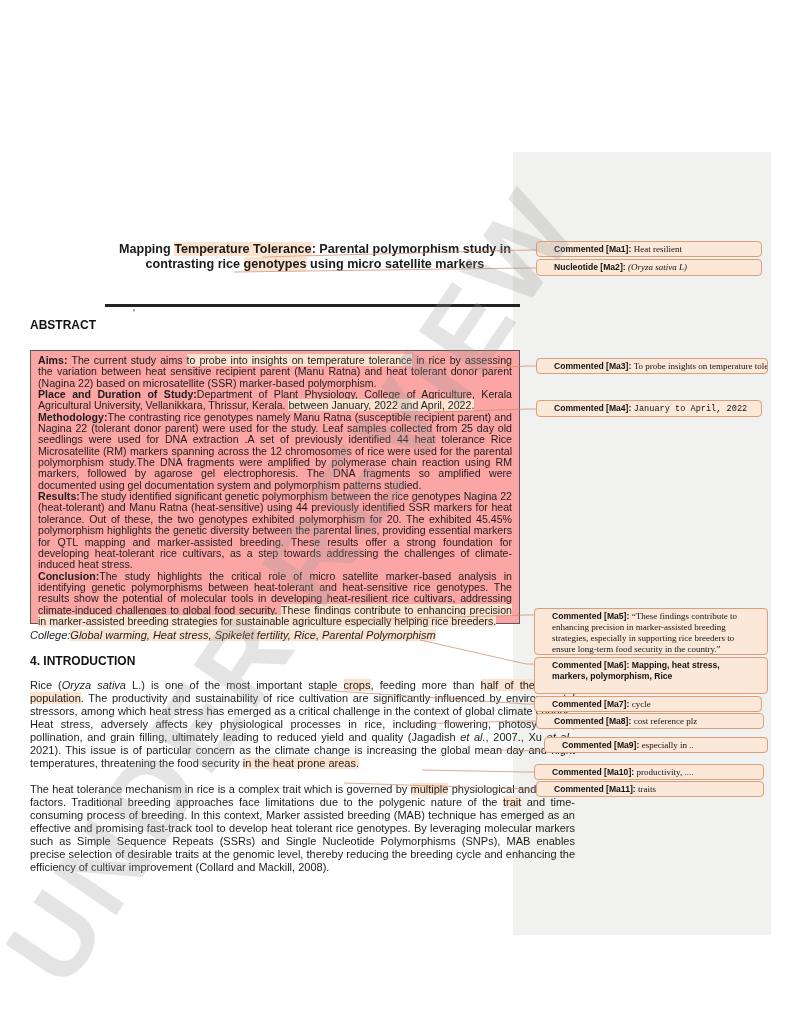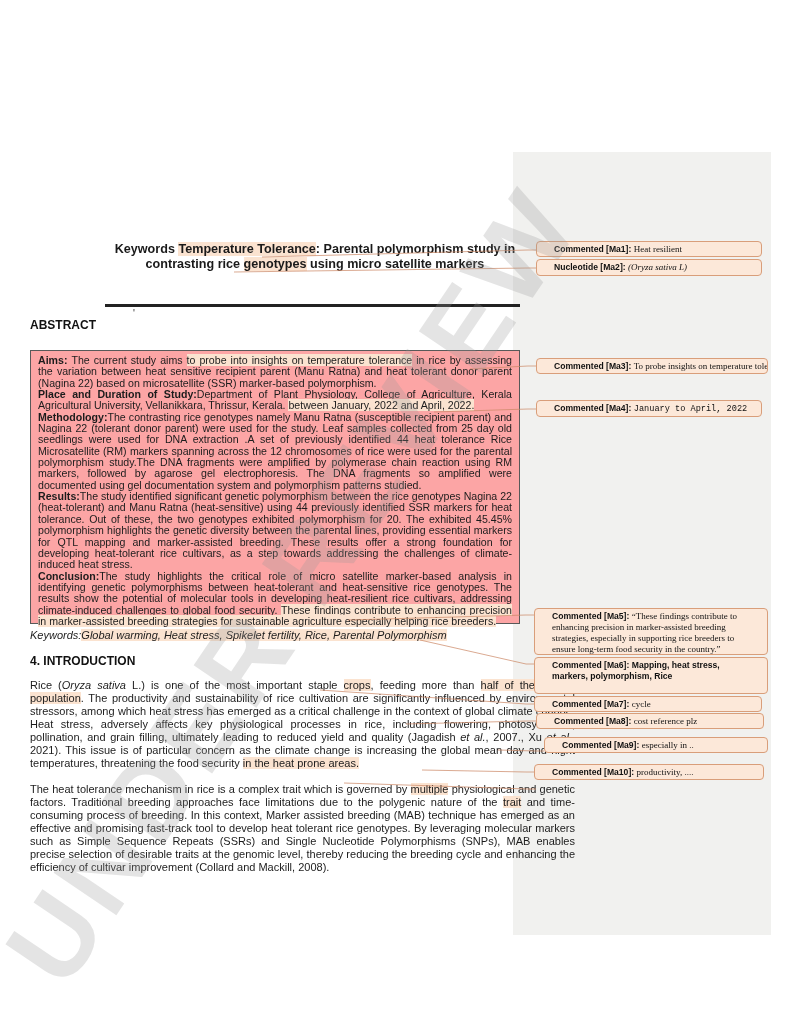--- a/index.html
+++ b/index.html
@@ -60,36 +60,36 @@
 </style>
 </head>
 <body>
 
 <div class="page">
 
   <div class="panel"></div>
 
   <div class="watermark">UNDER REVIEW</div>
 
-  <div class="title"><span class="seg-b">Keywords </span><span class="seg-bh">Temperature Tolerance</span><span class="seg-b">: Parental polymorphism study in</span><br><span class="seg-b">contrasting rice </span><span class="seg-bh">genotypes</span><span class="seg-b"> using micro satellite markers</span></div>
+  <div class="title"><span class="seg-b">Mapping </span><span class="seg-bh">Temperature Tolerance</span><span class="seg-b">: Parental polymorphism study in</span><br><span class="seg-b">contrasting rice </span><span class="seg-bh">genotypes</span><span class="seg-b"> using micro satellite markers</span></div>
 
   <div class="hrule"></div>
   <div class="straymark">'</div>
 
   <div class="abs-heading">ABSTRACT</div>
 
   <div class="abs-box">
     <p><span class="seg-b">Aims: </span><span class="seg-n">The current study aims </span><span class="seg-h">to probe into insights on temperature tolerance</span><span class="seg-n"> in rice by assessing the variation between heat sensitive recipient parent (Manu Ratna) and heat tolerant donor parent (Nagina 22) based on microsatellite (SSR) marker-based polymorphism.</span></p>
     <p><span class="seg-b">Place and Duration of Study:</span><span class="seg-n">Department of Plant Physiology, College of Agriculture, Kerala Agricultural University, Vellanikkara, Thrissur, Kerala. </span><span class="seg-h">between January, 2022 and April, 2022.</span></p>
     <p><span class="seg-b">Methodology:</span><span class="seg-n">The contrasting rice genotypes namely Manu Ratna (susceptible recipient parent) and Nagina 22 (tolerant donor parent) were used for the study. Leaf samples collected from 25 day old seedlings were used for DNA extraction .A set of previously identified 44 heat tolerance Rice Microsatellite (RM) markers spanning across the 12 chromosomes of rice were used for the parental polymorphism study.The DNA fragments were amplified by polymerase chain reaction using RM markers, followed by agarose gel electrophoresis. The DNA fragments so amplified were documented using gel documentation system and polymorphism patterns studied.</span></p>
     <p><span class="seg-b">Results:</span><span class="seg-n">The study identified significant genetic polymorphism between the rice genotypes Nagina 22 (heat-tolerant) and Manu Ratna (heat-sensitive) using 44 previously identified SSR markers for heat tolerance. Out of these, the two genotypes exhibited polymorphism for 20. The exhibited 45.45% polymorphism highlights the genetic diversity between the parental lines, providing essential markers for QTL mapping and marker-assisted breeding. These results offer a strong foundation for developing heat-tolerant rice cultivars, as a step towards addressing the challenges of climate-induced heat stress.</span></p>
     <p><span class="seg-b">Conclusion:</span><span class="seg-n">The study highlights the critical role of micro satellite marker-based analysis in identifying genetic polymorphisms between heat-tolerant and heat-sensitive rice genotypes. The results show the potential of molecular tools in developing heat-resilient rice cultivars, addressing climate-induced challenges to global food security. </span><span class="seg-h">These findings contribute to enhancing precision in marker-assisted breeding strategies for sustainable agriculture especially helping rice breeders.</span></p>
   </div>
 
-  <div class="keywords"><span class="seg-i">Keywords:</span><span class="seg-ih">Global warming, Heat stress, Spikelet fertility, Rice, Parental Polymorphism</span></div>
+  <div class="keywords"><span class="seg-i">College:</span><span class="seg-ih">Global warming, Heat stress, Spikelet fertility, Rice, Parental Polymorphism</span></div>
 
   <div class="intro-heading">4. INTRODUCTION</div>
 
   <div class="intro">
     <p><span class="seg-n">Rice (</span><span class="seg-i">Oryza sativa</span><span class="seg-n"> L.) is one of the most important staple </span><span class="seg-h">crops</span><span class="seg-n">, feeding more than </span><span class="seg-h">half of the world's population</span><span class="seg-n">. The productivity and sustainability of rice cultivation are significantly influenced by environmental stressors, among which heat stress has emerged as a critical challenge in the context of global climate change. Heat stress, adversely affects key physiological processes in rice, including flowering, photosynthesis, pollination, and grain filling, ultimately leading to reduced yield and quality (Jagadish </span><span class="seg-i">et al.</span><span class="seg-n">, 2007., Xu </span><span class="seg-i">et al.</span><span class="seg-n">, 2021). This issue is of particular concern as the climate change is increasing the global mean day and night temperatures, threatening the food security </span><span class="seg-h">in the heat prone areas.</span></p>
     <p><span class="seg-n">The heat tolerance mechanism in rice is a complex trait which is governed by </span><span class="seg-h">multiple</span><span class="seg-n"> physiological and genetic factors. Traditional breeding approaches face limitations due to the polygenic nature of the </span><span class="seg-h">trait</span><span class="seg-n"> and time-consuming process of breeding. In this context, Marker assisted breeding (MAB) technique has emerged as an effective and promising fast-track tool to develop heat tolerant rice genotypes. By leveraging molecular markers such as Simple Sequence Repeats (SSRs) and Single Nucleotide Polymorphisms (SNPs), MAB enables precise selection of desirable traits at the genomic level, thereby reducing the breeding cycle and enhancing the efficiency of cultivar improvement (Collard and Mackill, 2008).</span></p>
   </div>
 
   <svg class="connectors" viewBox="0 0 791 1024">
     <g fill="none" stroke="#cc8866" stroke-width="0.8" opacity="0.9">
@@ -140,14 +140,17 @@
   </div>
 
   <div class="cbox single" style="top:737px;left:544px;width:224px;height:16px">
     <span class="clabel">Commented [Ma9]: </span><span class="cbody">especially in ..</span>
   </div>
 
   <div class="cbox single" style="top:764px;left:534px;width:230px;height:16px">
     <span class="clabel">Commented [Ma10]: </span><span class="cbody">productivity, ....</span>
   </div>
 
+  <div class="cbox single" style="top:781px;left:536px;width:228px;height:16px">
+    <span class="clabel">Commented [Ma11]: </span><span class="cbody">traits</span>
+  </div>
 
 </div>
 
 </body></html>

